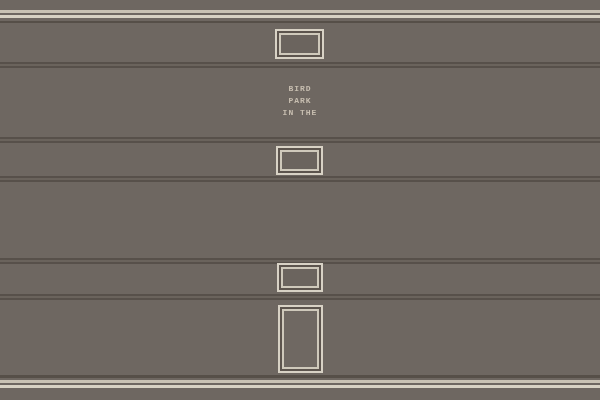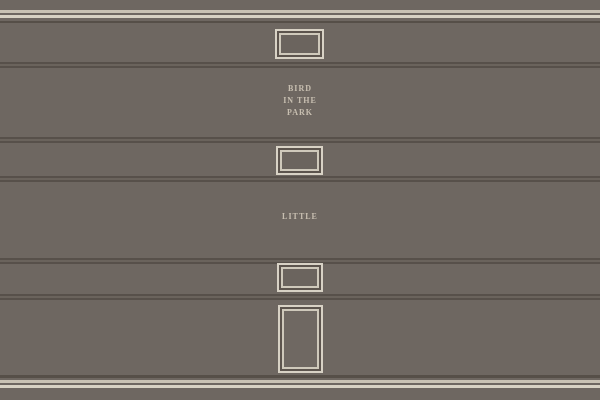--- a/index.html
+++ b/index.html
@@ -62,21 +62,21 @@
   .frame-2 { left: 276px; top: 146px; width: 47px; height: 29px; }
   .frame-3 { left: 277px; top: 263px; width: 46px; height: 29px; }
   .door    { left: 278px; top: 305px; width: 45px; height: 68px; }
   .door .frame-inner { background: #6f6862; }
   .sign {
     position: absolute;
     left: 0;
     width: 600px;
     text-align: center;
     color: #c7beb0;
-    font-family: Liberation Serif, serif;
+    font-family: Liberation Mono, monospace;
     font-size: 8px;
     font-weight: bold;
     letter-spacing: 1px;
   }
   .sign-1 { top: 83px;  line-height: 12px; }
   .sign-2 { top: 211px; line-height: 11px; }
 </style>
 </head>
 <body>
 
@@ -91,30 +91,29 @@
   <div class="groove g3"></div>
   <div class="groove g4"></div>
   <div class="groove g5"></div>
 
   <div class="frame frame-1">
     <div class="frame-inner"></div>
   </div>
 
   <div class="sign sign-1">
     <div class="sign-line">BIRD</div>
+    <div class="sign-line">PARK</div>
     <div class="sign-line">IN THE</div>
-    <div class="sign-line">PARK</div>
   </div>
 
   <div class="frame frame-2">
     <div class="frame-inner"></div>
   </div>
 
   <div class="sign sign-2">
-    <div class="sign-line">LITTLE</div>
   </div>
 
   <div class="frame frame-3">
     <div class="frame-inner"></div>
   </div>
 
   <div class="frame door">
     <div class="frame-inner"></div>
   </div>
 

